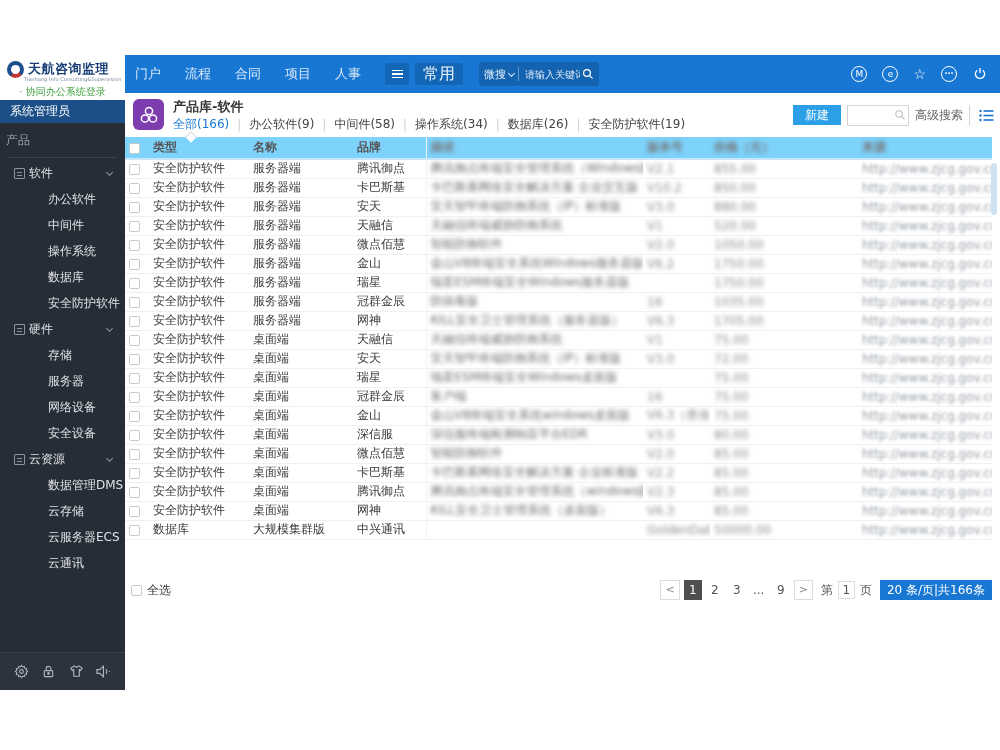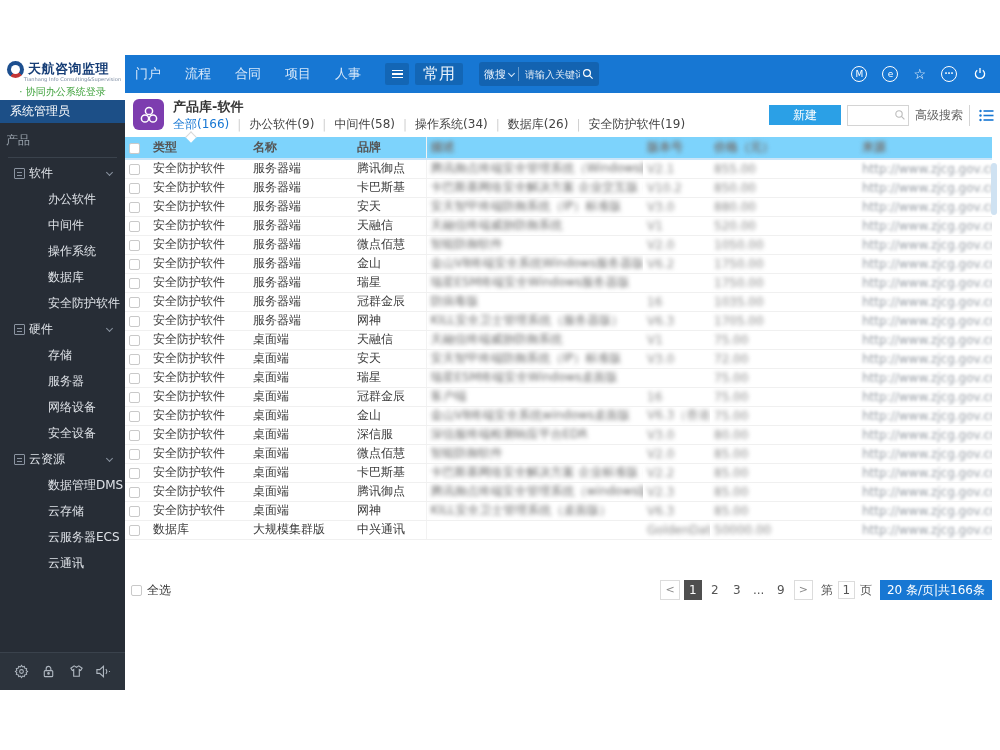--- a/index.html
+++ b/index.html
@@ -56,21 +56,21 @@
   .main { position:absolute; left:125px; top:38px; width:875px; height:597px; background:#fff; }
   .page-head { position:relative; height:44px; }
   .ph-icon { position:absolute; left:8px; top:6px; width:31px; height:31px; border-radius:6px; background:#7d3daf; display:flex; align-items:center; justify-content:center; }
   .ph-title { position:absolute; left:48px; top:5px; font-size:13px; font-weight:bold; color:#333; }
   .tabs { position:absolute; left:48px; top:23px; display:flex; align-items:center; font-size:12px; color:#444; }
   .tab { cursor:pointer; white-space:nowrap; }
   .tab.active { color:#1777d3; }
   .tab-sep { color:#d0d0d0; margin:0 8px; }
   .tab-caret { position:absolute; left:62px; top:40px; width:8px; height:8px; background:#fff; border-left:1px solid #d8d8d8; border-top:1px solid #d8d8d8; transform:rotate(45deg); z-index:2; }
   .actions { position:absolute; right:6px; top:12px; display:flex; align-items:center; height:20px; }
-  .btn-new { background:#2ba0e6; color:#fff; font-size:12px; height:20px; line-height:20px; padding:0 24px; border:none; cursor:pointer; margin-right:6px; }
+  .btn-new { background:#2ba0e6; color:#fff; font-size:12px; height:20px; line-height:20px; padding:0 12px; border:none; cursor:pointer; margin-right:6px; }
   .srch { display:flex; align-items:center; height:21px; border:1px solid #d4d4d4; background:#fff; }
   .srch input { border:none; outline:none; width:44px; height:18px; font-size:12px; padding:0 3px; }
   .mag { width:16px; display:flex; align-items:center; justify-content:center; }
   .btn-adv { height:21px; line-height:19px; font-size:12px; color:#666; padding:0 6px; border:none; border-left:1px solid #d4d4d4; background:#fff; cursor:pointer; white-space:nowrap; }
   .list-icon { margin-left:9px; cursor:pointer; display:flex; }
 
   
   .tbl-wrap { position:absolute; left:0; top:44px; width:867px; }
   table { border-collapse:collapse; table-layout:fixed; width:867px; font-size:12px; }
   thead th { height:22px; background:#7dd3fc; font-weight:bold; color:#555; text-align:left; padding:0 4px; border-bottom:2px solid #cbe5f8; font-size:12px; white-space:nowrap; overflow:hidden; }

